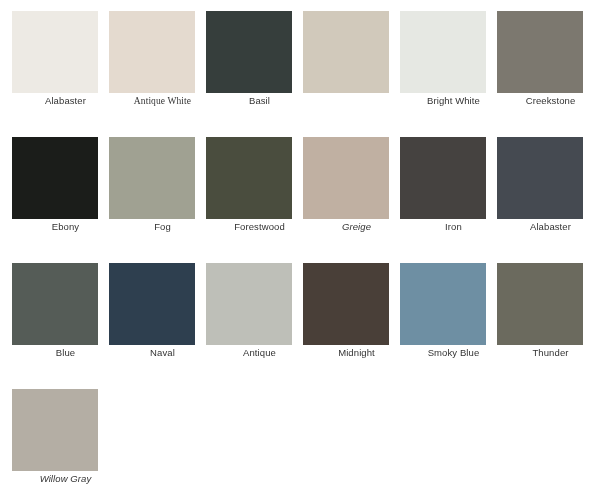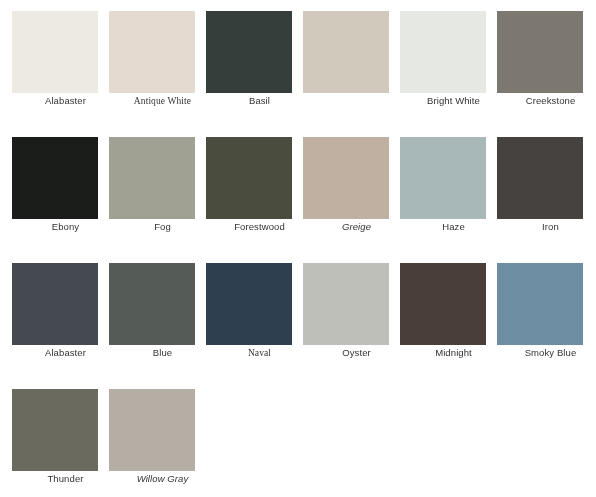--- a/index.html
+++ b/index.html
@@ -87,42 +87,38 @@
     </div>
     <div class="swatch-cell">
       <div class="swatch-chip" title="Forestwood" style="background-color: rgb(74, 77, 62);"></div>
       <div class="swatch-label" style="color: rgb(51, 51, 51);">Forestwood</div>
     </div>
     <div class="swatch-cell">
       <div class="swatch-chip" title="Greige" style="background-color: rgb(192, 176, 162);"></div>
       <div class="swatch-label" style="color: rgb(51, 51, 51); font-style: italic;">Greige</div>
     </div>
     <div class="swatch-cell">
-      <div class="swatch-chip" title="Haze" style="background-color: rgb(168, 183, 184);"></div>
-      <div class="swatch-label" style="color: rgb(51, 51, 51);">Haze</div>
-    </div>
-    <div class="swatch-cell">
       <div class="swatch-chip" title="Iron" style="background-color: rgb(69, 66, 64);"></div>
       <div class="swatch-label" style="color: rgb(51, 51, 51);">Iron</div>
     </div>
     <div class="swatch-cell">
       <div class="swatch-chip" title="Midnight" style="background-color: rgb(69, 74, 81);"></div>
       <div class="swatch-label" style="color: rgb(51, 51, 51);">Alabaster</div>
     </div>
     <div class="swatch-cell">
       <div class="swatch-chip" title="Moss" style="background-color: rgb(85, 92, 87);"></div>
       <div class="swatch-label" style="color: rgb(51, 51, 51);">Blue</div>
     </div>
     <div class="swatch-cell">
       <div class="swatch-chip" title="Naval" style="background-color: rgb(46, 63, 79);"></div>
-      <div class="swatch-label" style="color: rgb(51, 51, 51); font-family: Liberation Serif, serif;">Naval</div>
+      <div class="swatch-label" style="color: rgb(51, 51, 51);">Naval</div>
     </div>
     <div class="swatch-cell">
       <div class="swatch-chip" title="Oyster" style="background-color: rgb(190, 191, 184);"></div>
-      <div class="swatch-label" style="color: rgb(51, 51, 51);">Oyster</div>
+      <div class="swatch-label" style="color: rgb(51, 51, 51);">Antique</div>
     </div>
     <div class="swatch-cell">
       <div class="swatch-chip" title="Sealskin" style="background-color: rgb(73, 63, 56);"></div>
       <div class="swatch-label" style="color: rgb(51, 51, 51);">Midnight</div>
     </div>
     <div class="swatch-cell">
       <div class="swatch-chip" title="Smoky Blue" style="background-color: rgb(110, 143, 163);"></div>
       <div class="swatch-label" style="color: rgb(51, 51, 51);">Smoky Blue</div>
     </div>
     <div class="swatch-cell">

